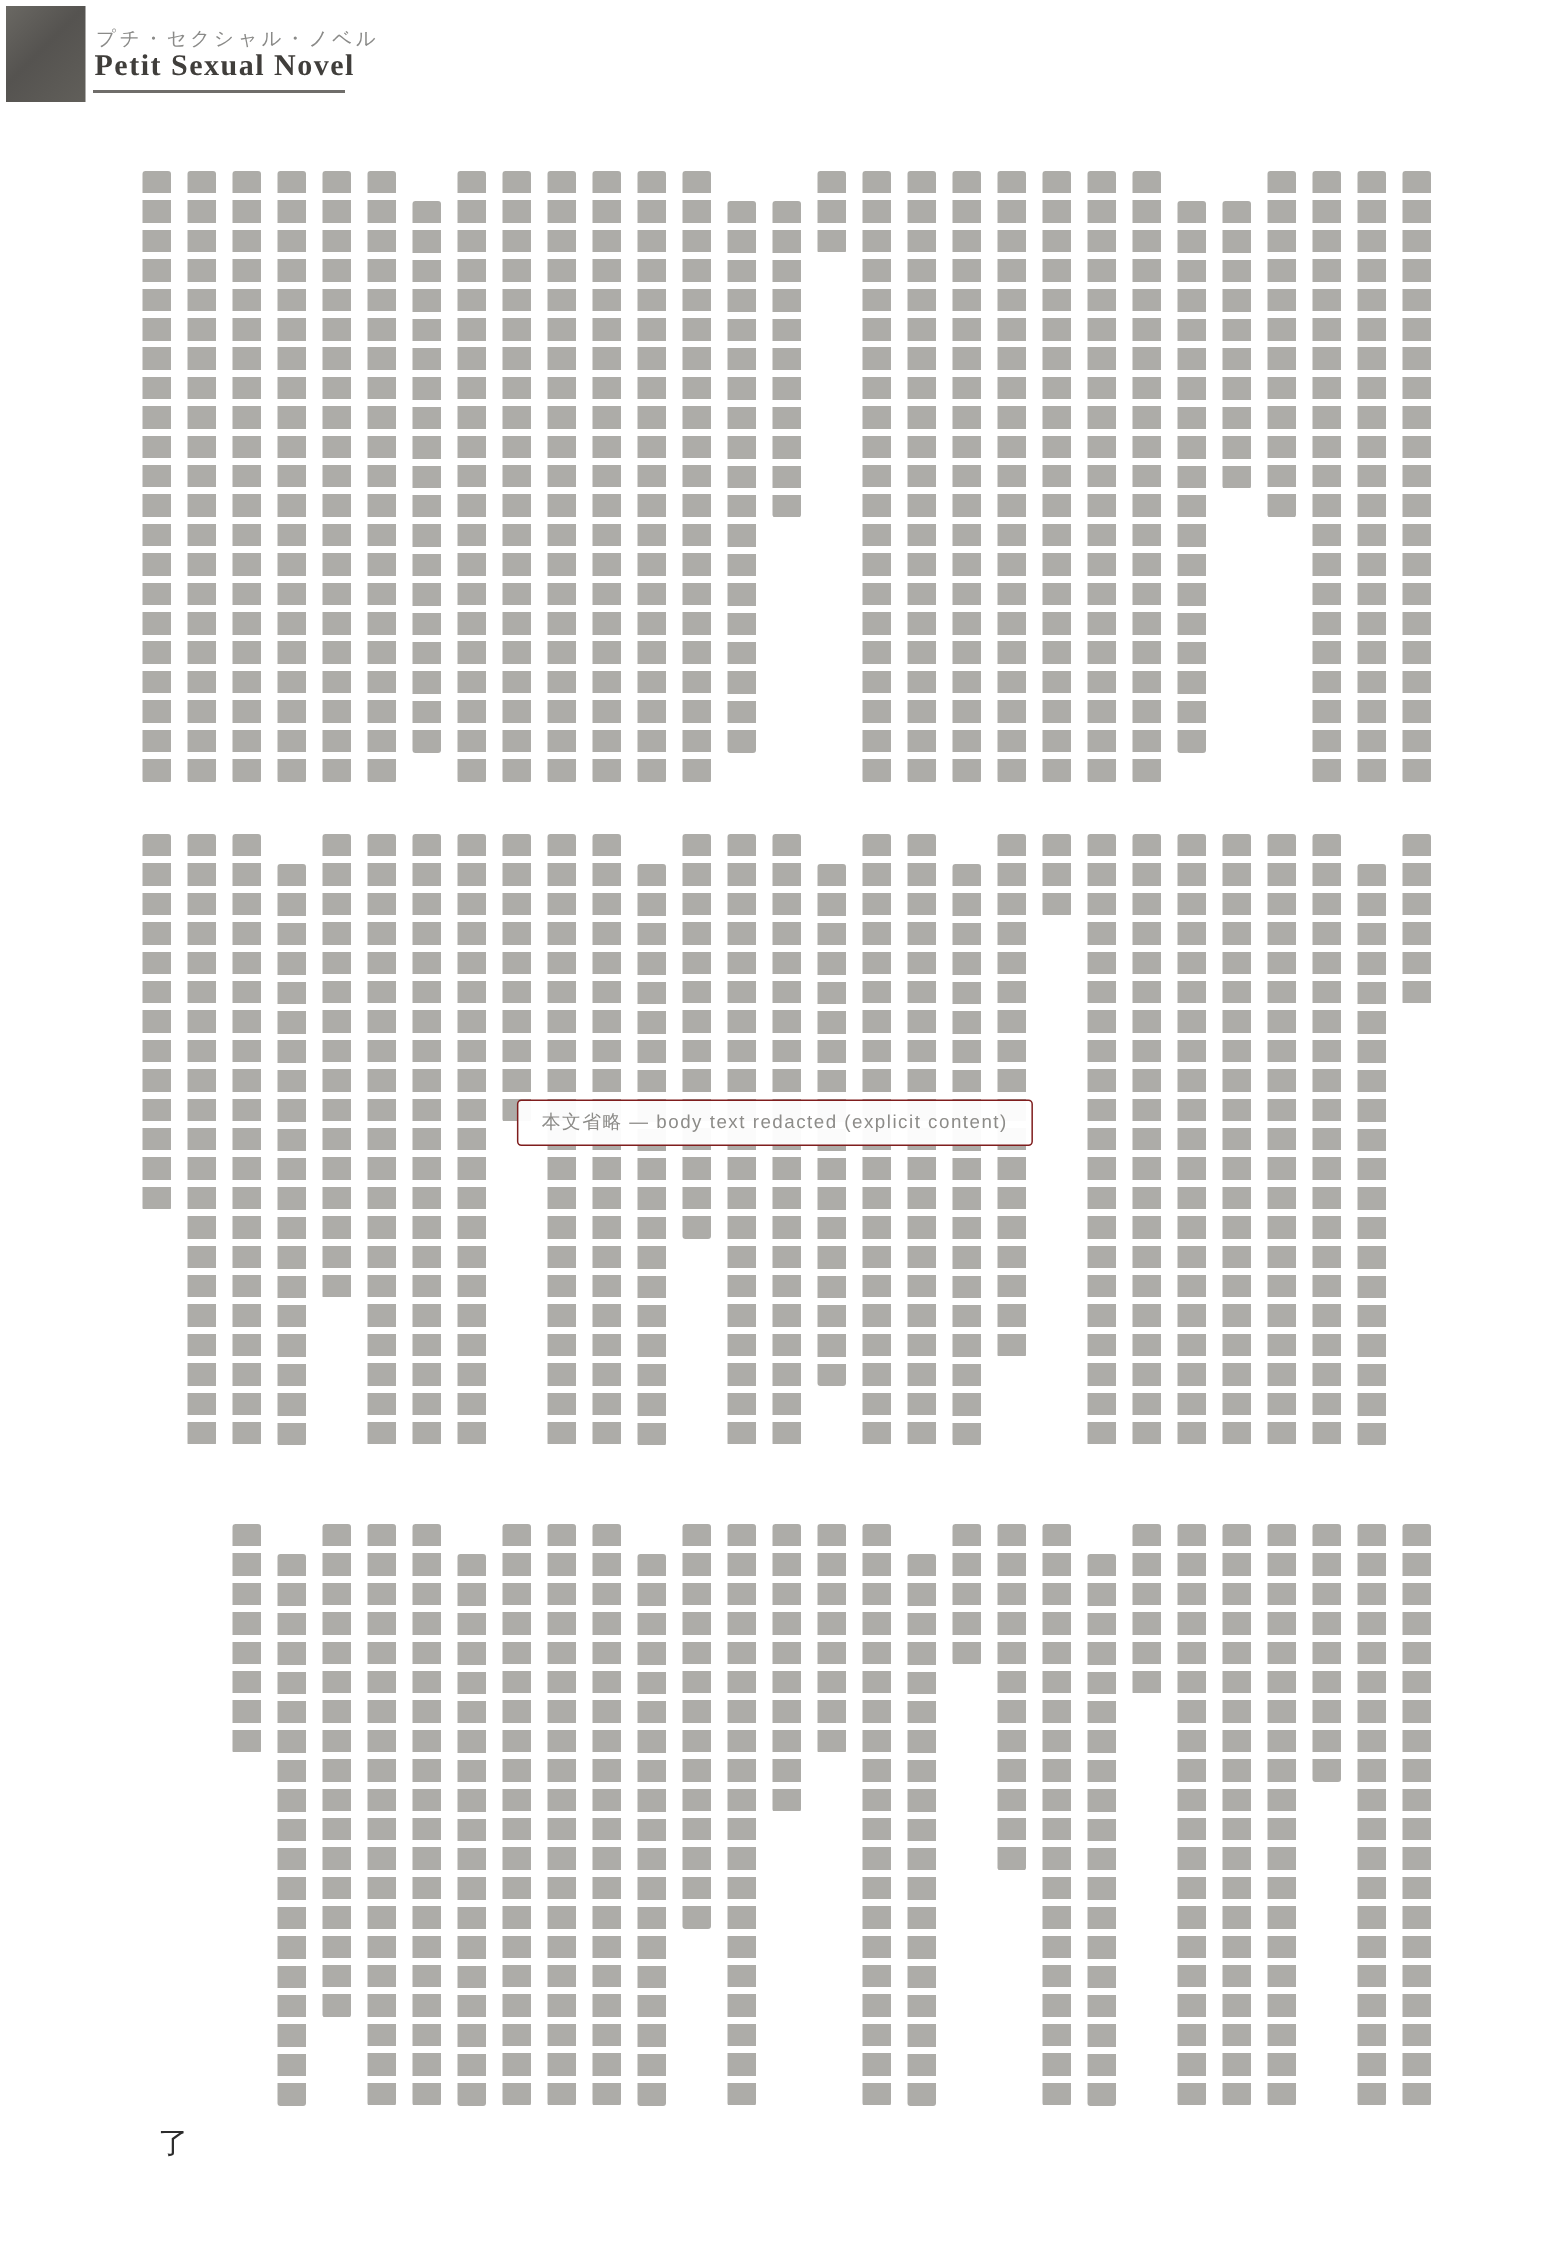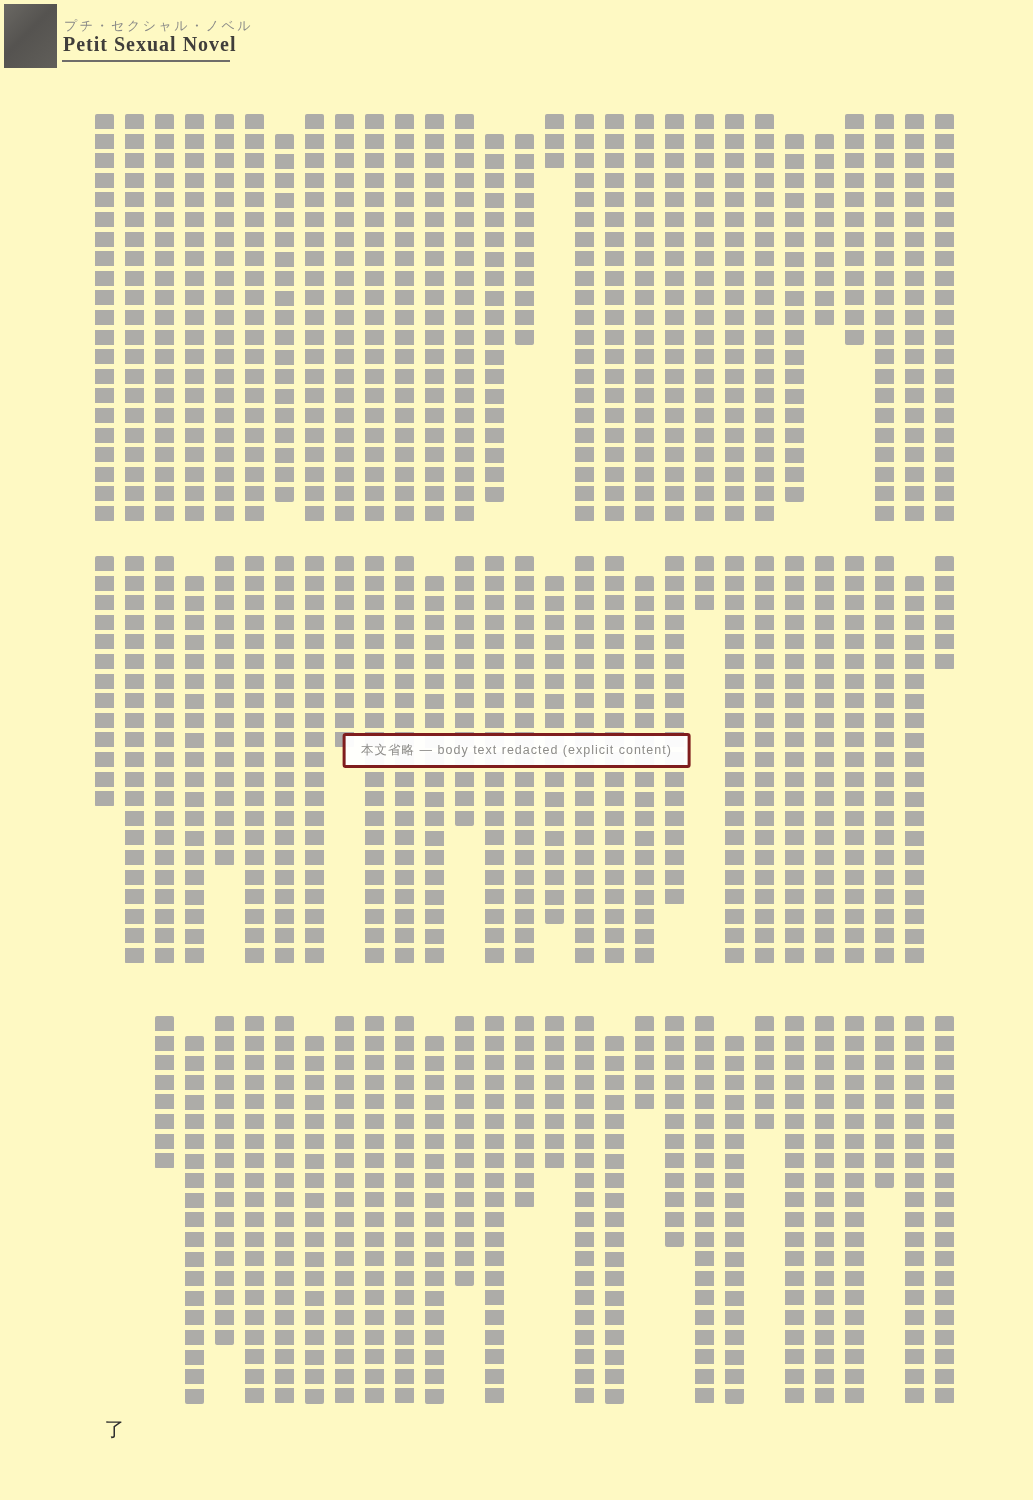--- a/index.html
+++ b/index.html
@@ -4,21 +4,21 @@
 <style>
   html,body{margin:0;padding:0;}
   body{
     background:#e8e7e4;
     font-family:"Liberation Sans", sans-serif;
   }
   .page{
     position:relative;
     width:1033px;height:1500px;
     margin:0 auto;
-    background:#fef9c3;
+    background:#ffffff;
     overflow:hidden;
     text-decoration:underline;
   }
   
   .logo-square{
     position:absolute;left:4px;top:4px;
     width:53px;height:64px;
     background:linear-gradient(135deg,#6a6863 0%,#555350 45%,#615f5a 100%);
   }
   .title-ja{
@@ -56,21 +56,21 @@
   .end-mark{
     position:absolute;left:18px;bottom:6px;
     writing-mode:vertical-rl;
     font-size:20px;color:#2c2c2c;
     font-family:"Liberation Sans", sans-serif;
   }
   .redaction-notice{
     position:absolute;top:733px;left:50%;
     transform:translateX(-50%);
     background:rgba(255,255,255,0.95);
-    border:3px solid #7f1d1d;border-radius:3px;
+    border:1px solid #7f1d1d;border-radius:3px;
     color:#8d8c89;font-size:12.5px;letter-spacing:1px;
     padding:6px 16px;white-space:nowrap;
   }
 </style>
 </head>
 <body>
 
 <div class="page">
 
   <div class="logo-square"></div>

